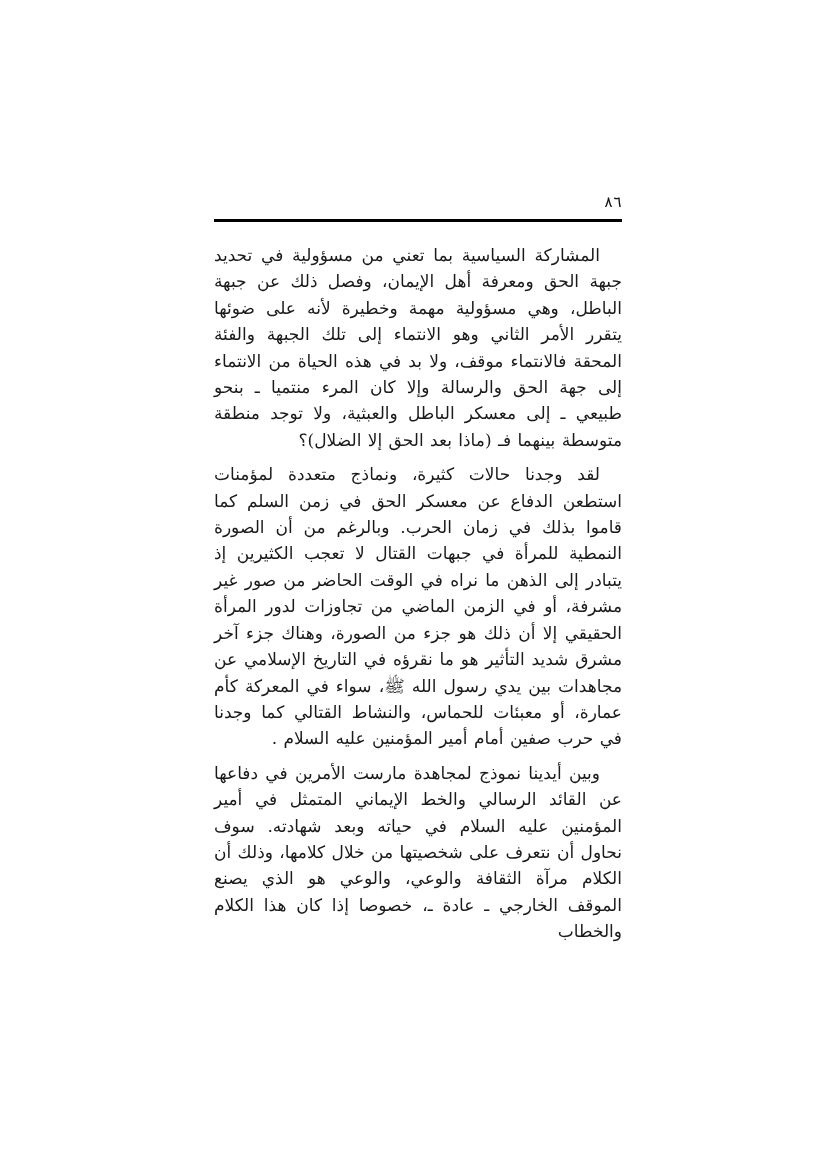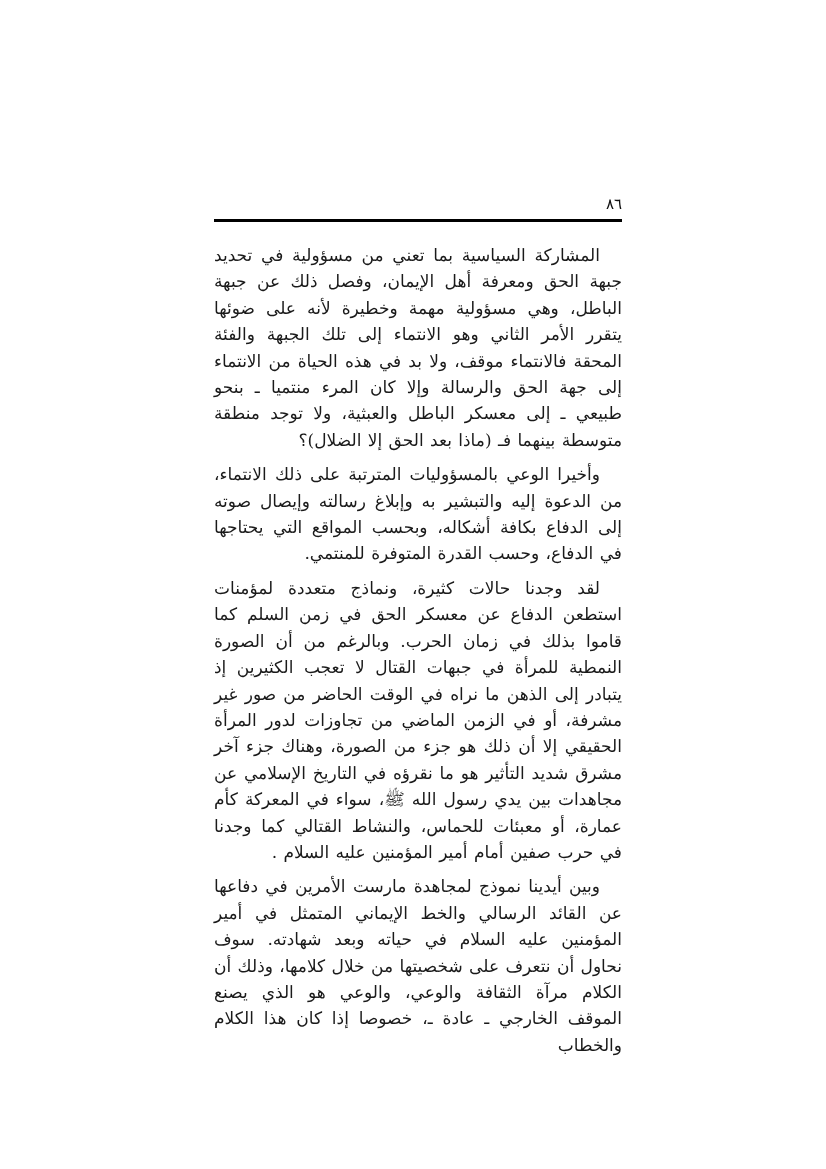--- a/index.html
+++ b/index.html
@@ -37,21 +37,21 @@
       color: #111;
       white-space: nowrap;
     }
     .running-title .honorific {
       font-weight: normal;
       font-size: 9px;
       vertical-align: super;
       margin-right: 3px;
     }
     .page-number {
-      font-family: Liberation Serif, serif;
+      font-family: Liberation Mono, monospace;
       font-size: 15px;
       line-height: 22px;
       color: #111;
       padding-left: 2px;
       text-align: right;
     }
     .header-rule {
       height: 3px;
       background: #000;
       margin-top: 4px;
@@ -80,18 +80,17 @@
 <div class="page">
 
   <div class="running-header">
     <div class="page-number">٨٦</div>
   </div>
 
   <div class="header-rule"></div>
 
   <div class="body-text">
     <p class="paragraph">المشاركة السياسية بما تعني من مسؤولية في تحديد جبهة الحق ومعرفة أهل الإيمان، وفصل ذلك عن جبهة الباطل، وهي مسؤولية مهمة وخطيرة لأنه على ضوئها يتقرر الأمر الثاني وهو الانتماء إلى تلك الجبهة والفئة المحقة فالانتماء موقف، ولا بد في هذه الحياة من الانتماء إلى جهة الحق والرسالة وإلا كان المرء منتميا ـ بنحو طبيعي ـ إلى معسكر الباطل والعبثية، ولا توجد منطقة متوسطة بينهما فـ (ماذا بعد الحق إلا الضلال)؟</p>
-    <p class="paragraph">وأخيرا الوعي بالمسؤوليات المترتبة على ذلك الانتماء، من الدعوة إليه والتبشير به وإبلاغ رسالته وإيصال صوته إلى الدفاع بكافة أشكاله، وبحسب المواقع التي يحتاجها في الدفاع، وحسب القدرة المتوفرة للمنتمي.</p>
     <p class="paragraph">لقد وجدنا حالات كثيرة، ونماذج متعددة لمؤمنات استطعن الدفاع عن معسكر الحق في زمن السلم كما قاموا بذلك في زمان الحرب. وبالرغم من أن الصورة النمطية للمرأة في جبهات القتال لا تعجب الكثيرين إذ يتبادر إلى الذهن ما نراه في الوقت الحاضر من صور غير مشرفة، أو في الزمن الماضي من تجاوزات لدور المرأة الحقيقي إلا أن ذلك هو جزء من الصورة، وهناك جزء آخر مشرق شديد التأثير هو ما نقرؤه في التاريخ الإسلامي عن مجاهدات بين يدي رسول الله ﷺ، سواء في المعركة كأم عمارة، أو معبئات للحماس، والنشاط القتالي كما وجدنا في حرب صفين أمام أمير المؤمنين عليه السلام .</p>
     <p class="paragraph last-open">وبين أيدينا نموذج لمجاهدة مارست الأمرين في دفاعها عن القائد الرسالي والخط الإيماني المتمثل في أمير المؤمنين عليه السلام في حياته وبعد شهادته. سوف نحاول أن نتعرف على شخصيتها من خلال كلامها، وذلك أن الكلام مرآة الثقافة والوعي، والوعي هو الذي يصنع الموقف الخارجي ـ عادة ـ، خصوصا إذا كان هذا الكلام والخطاب</p>
   </div>
 
 </div>
 
 </body></html>

